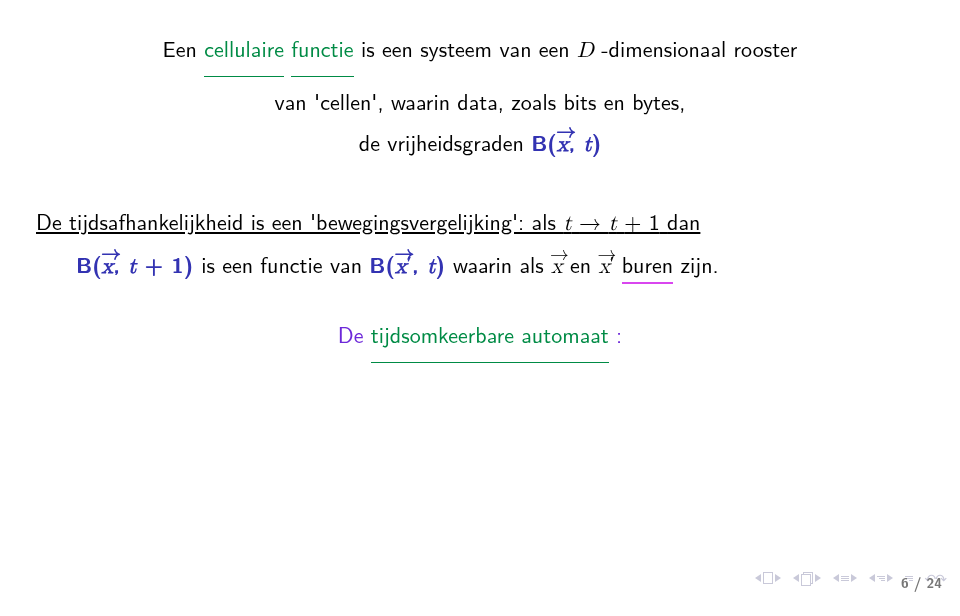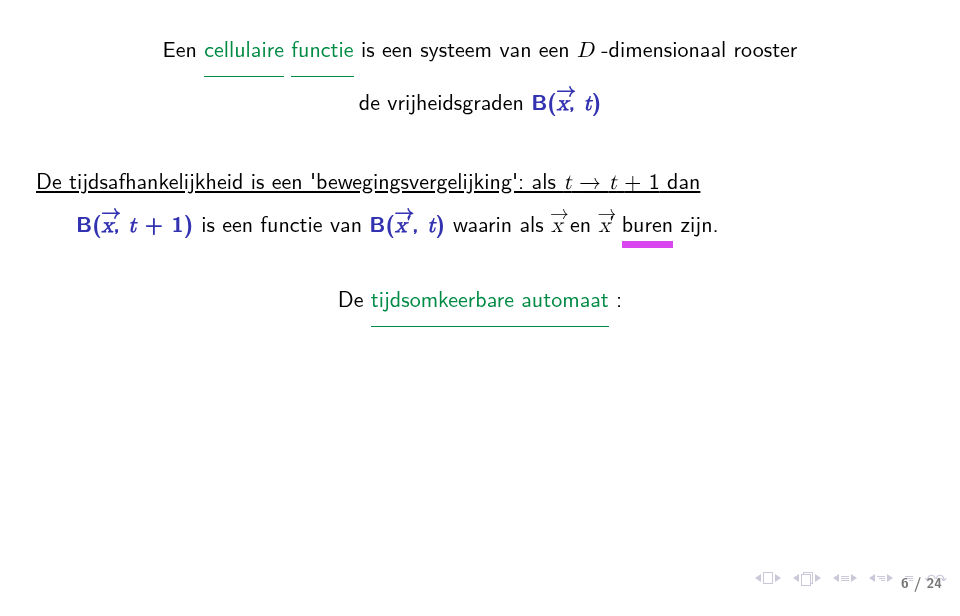--- a/index.html
+++ b/index.html
@@ -14,39 +14,39 @@
     position: relative;
     overflow: hidden;
   }
   .slide {
     padding: 24px 36px 0 36px;
     box-sizing: border-box;
     line-height: 1.5;
   }
   .center { text-align: center; }
   .blue { color: #3333b2; }
-  .green { color: #000000; }
+  .green { color: #6d28d9; }
   .math { font-style: italic; font-family: "Latin Modern Math", "Cambria Math", Georgia, serif; }
   .vec { position: relative; display: inline-block; }
   .vec .arrow {
     position: absolute;
     top: -0.55em; left: -0.05em; right: -0.05em;
     text-align: center; font-style: normal; font-size: 0.85em;
     pointer-events: none;
   }
   .bold { font-weight: bold; }
   .uline-green {
     display: inline-block;
     color: #008b45;
     border-bottom: 1px solid #008b45;
     padding-bottom: 11px;
   }
   .uline-black {
     display: inline-block;
-    border-bottom: 7px solid #d946ef;
+    border-bottom: 2px solid #d946ef;
     padding-bottom: 1px;
   }
   .para { margin: 8px 0; }
   .indent1 { padding-left: 40px; }
   .gap-top { margin-top: 44px; text-decoration: underline; }
   .gap-top2 { margin-top: 34px; }
 
   
   .navbar {
     position: absolute;
@@ -99,20 +99,23 @@
   <div class="para center">
     <span>Een </span>
     <span class="uline-green">cellulaire</span>
     <span> </span>
     <span class="uline-green">functie</span>
     <span> is een systeem van een </span>
     <span class="math">D</span>
     <span>-dimensionaal rooster</span>
   </div>
 
+  <div class="para center">
+    <span>van 'cellen', waarin data, zoals bits en bytes,</span>
+  </div>
 
   <div class="para center">
     <span>de vrijheidsgraden </span>
     <span class="blue bold">
       <span>B(</span><span class="vec"><span class="arrow">→</span><span class="math">x</span></span><span>, </span><span class="math">t</span><span>)</span>
     </span>
   </div>
 
   <div class="para gap-top">
     <span>De tijdsafhankelijkheid is een 'bewegingsvergelijking': als  </span>

